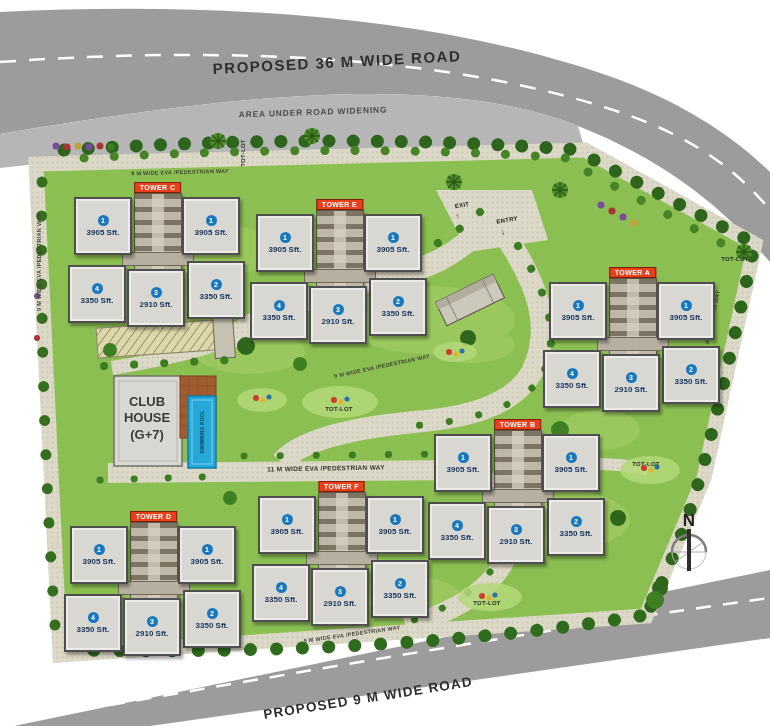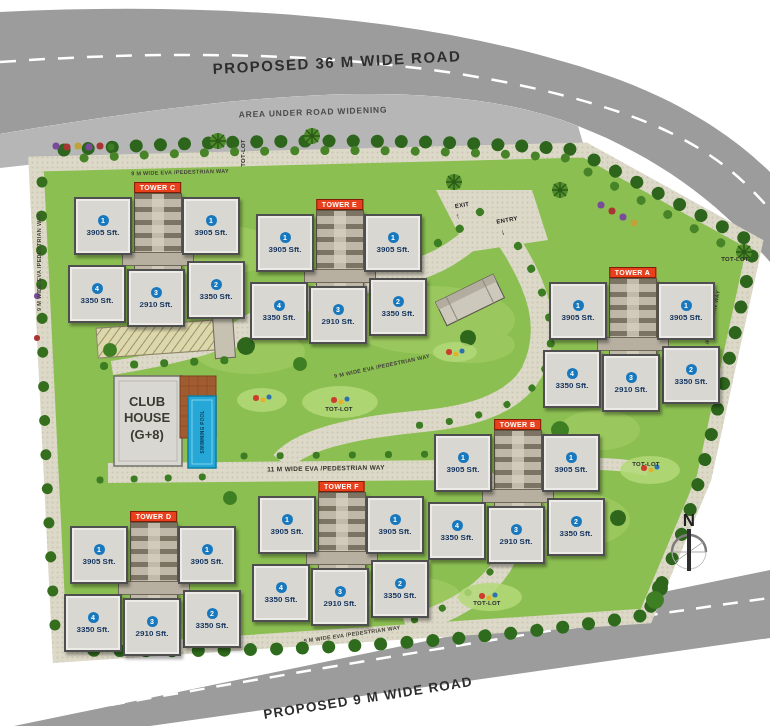--- a/index.html
+++ b/index.html
@@ -249,21 +249,21 @@
 <div class="lbl totlot" style="left:646px;top:464px">TOT-LOT</div>
 <div class="lbl totlot" style="left:487px;top:603px">TOT-LOT</div>
 
 <div class="lbl gate-txt" style="left:462px;top:205px;--r:-10deg">EXIT</div>
 <div class="lbl gate-arrow" style="left:458px;top:216px;--r:-15deg">↑</div>
 <div class="lbl gate-txt" style="left:507px;top:220px;--r:-10deg">ENTRY</div>
 <div class="lbl gate-arrow" style="left:503px;top:232px;--r:-15deg">↓</div>
 
 <div class="club-lbl" style="left:147px;top:418px">
   <span>CLUB HOUSE</span><br>
-  <span>(G+8)</span>
+  <span>(G+7)</span>
 </div>
 <div class="lbl pool-lbl" style="left:202px;top:432px;--r:-90deg">SWIMMING POOL</div>
 
 <div class="lbl north-n" style="left:689px;top:521px">N</div>
 
 <div class="tower" id="tower-c">
   <div class="tlabel">TOWER C</div>
   <div class="core">
         <div class="core-arm"></div>
       </div>

